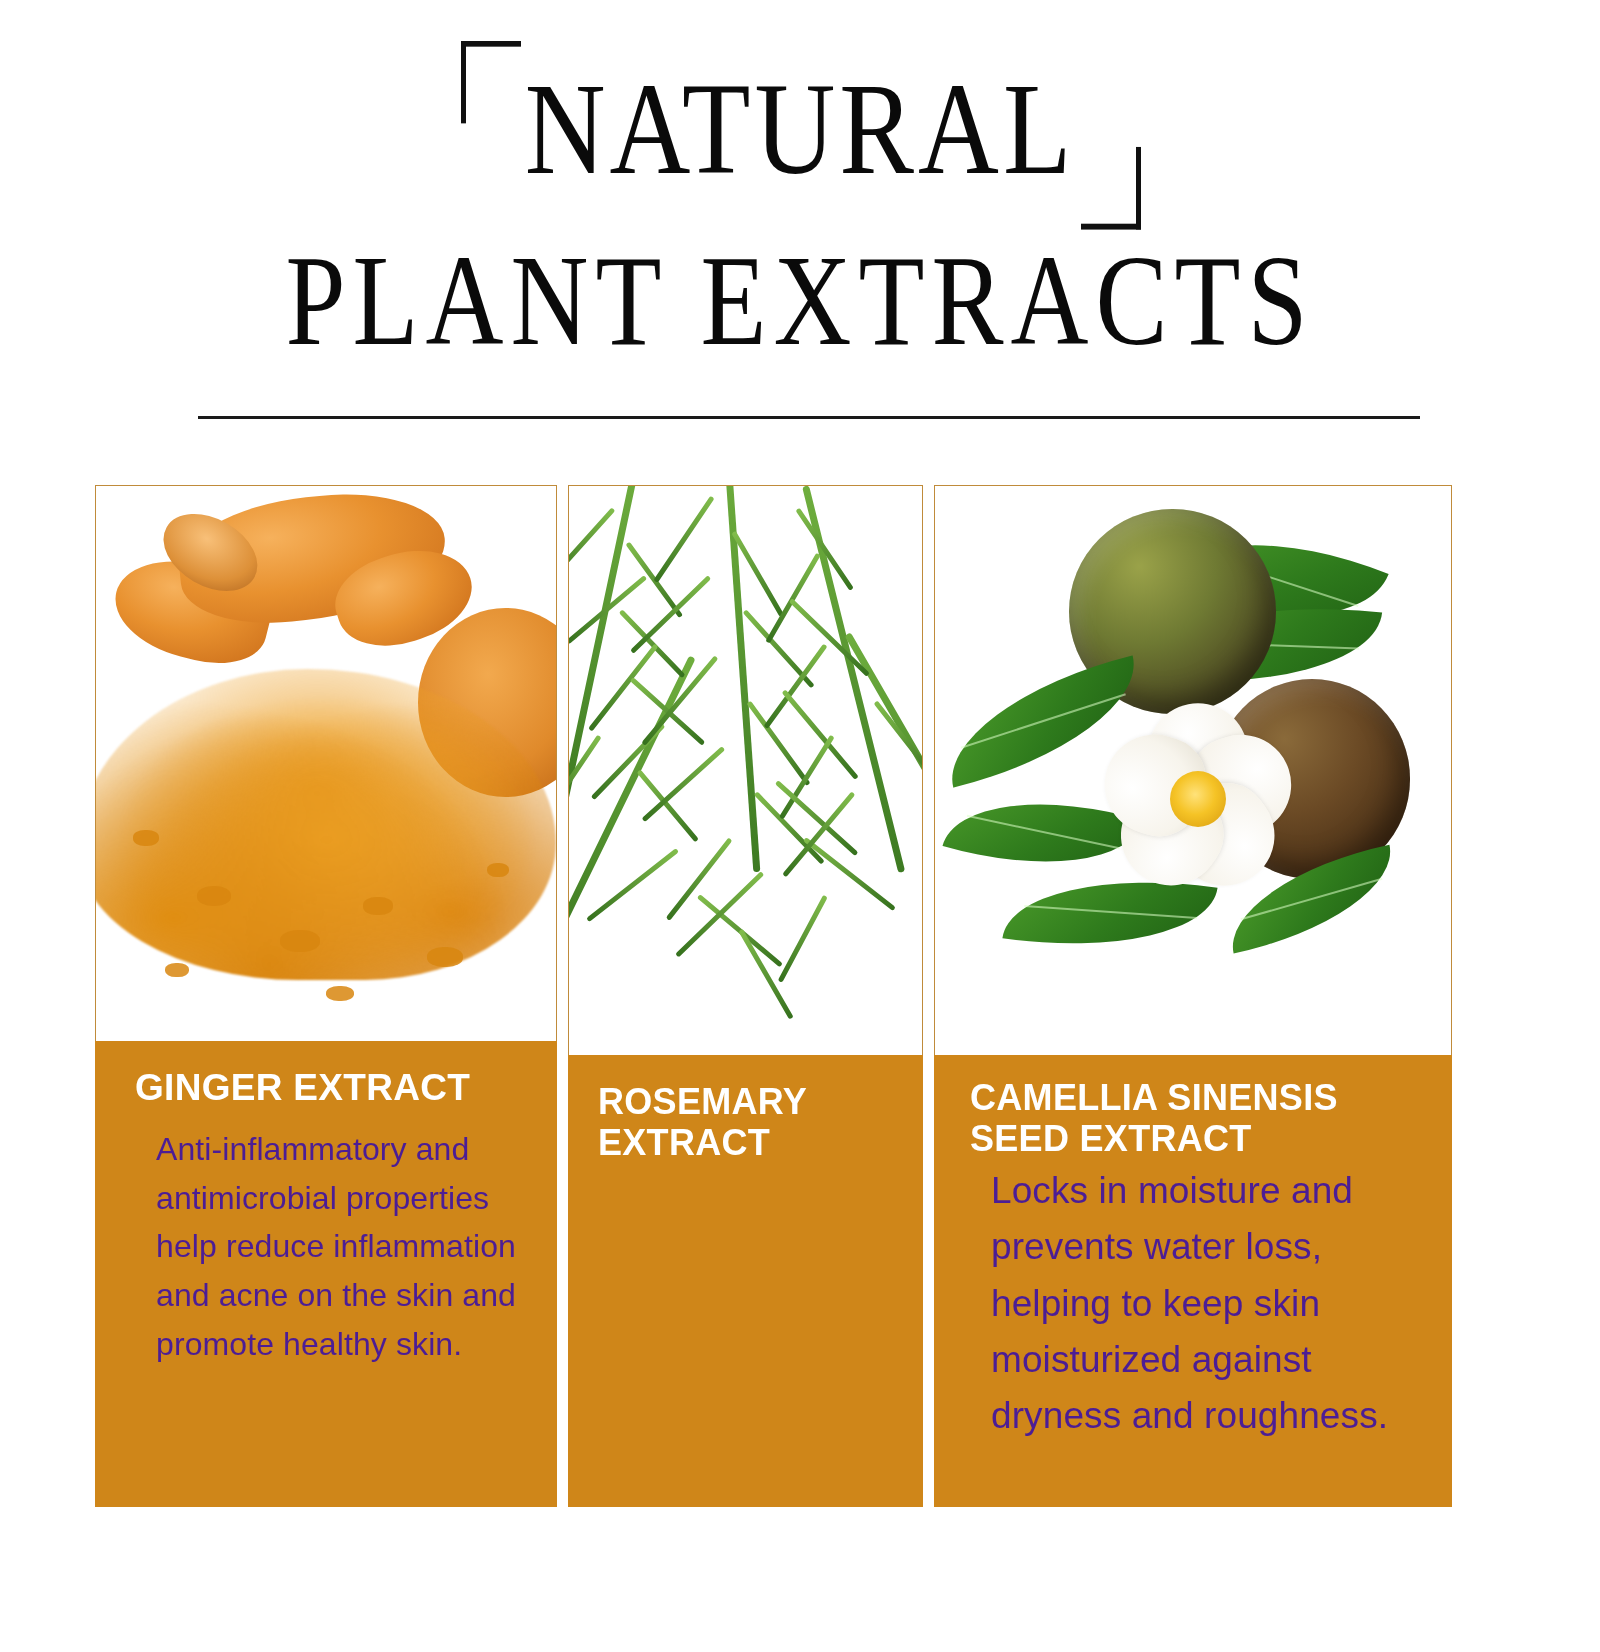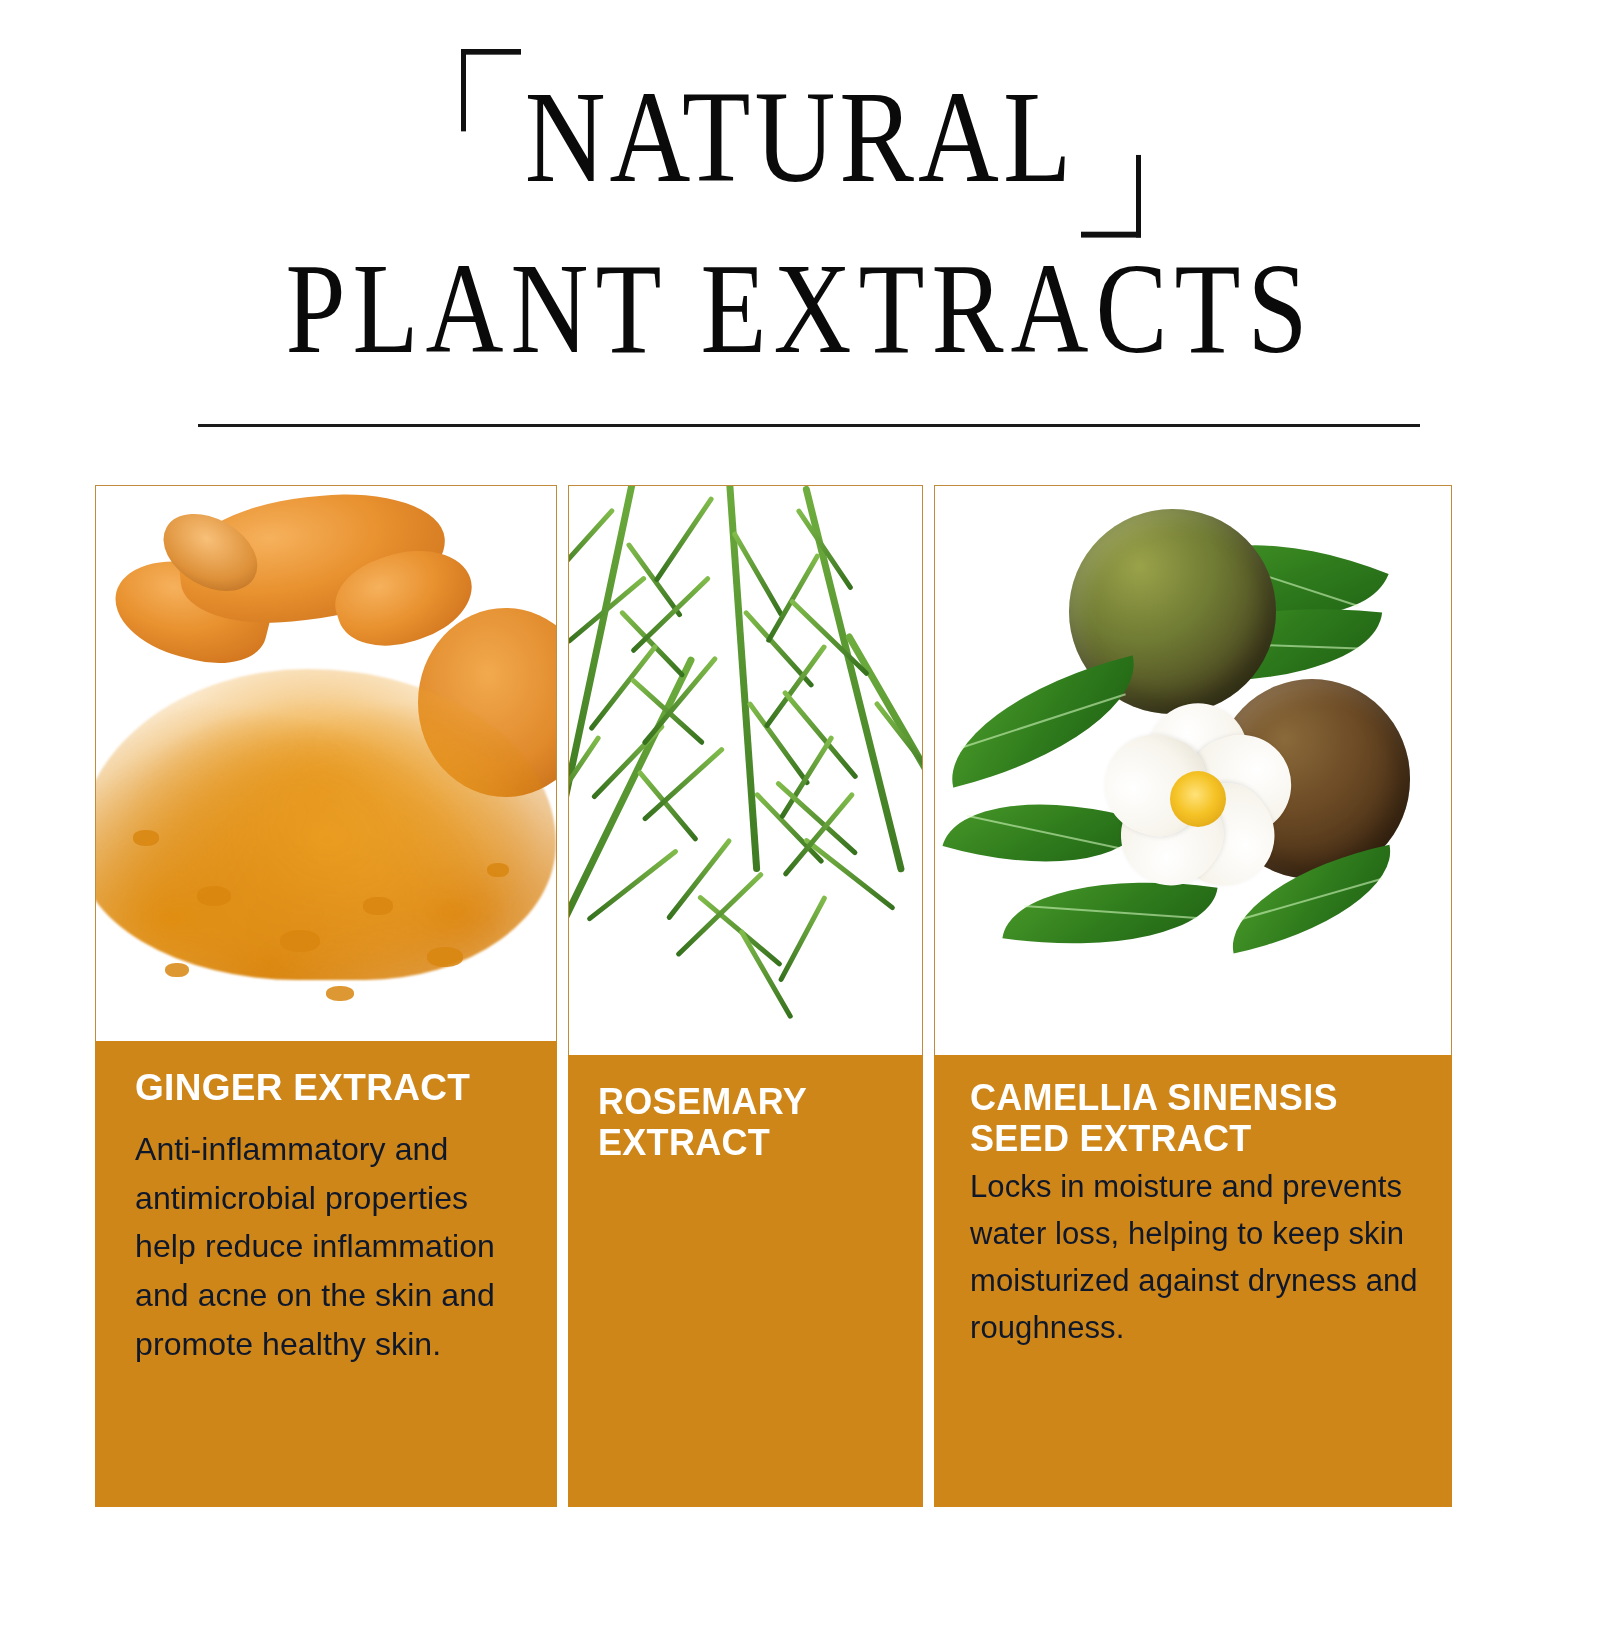--- a/index.html
+++ b/index.html
@@ -13,21 +13,21 @@
   .page {
     position: relative;
     width: 1600px;
     height: 1652px;
     background: #ffffff;
   }
 
   
   .header {
     position: absolute;
-    left: 0; top: 8px;
+    left: 0; top: 0;
     width: 1600px;
     height: 440px;
   }
   .title-wrap {
     position: absolute;
     left: 0; top: 62px;
     width: 1600px;
     text-align: center;
   }
   .title-line1 {
@@ -126,28 +126,29 @@
     font-size: 37px;
     font-weight: 600;
     line-height: 1.14;
     letter-spacing: 0.3px;
     margin-bottom: 16px;
   }
   .card.c2 .card-title { font-size: 36px; margin-bottom: 22px; }
   .card.c3 .card-title { font-size: 36px; margin-bottom: 4px; }
 
   .card-body {
-    color: #0f172a;
+    color: #4c1d95;
     font-size: 32px;
     font-weight: 400;
     line-height: 1.52;
     letter-spacing: 0.1px;
+    margin-left: 21px;
   }
   .card.c2 .card-body { font-size: 31px; line-height: 1.52; }
-  .card.c3 .card-body { font-size: 31px; line-height: 1.52; }
+  .card.c3 .card-body { font-size: 37px; line-height: 1.52; }
 
   
   .photo { position: absolute; inset: 0; background: #ffffff; }
 
   
   .ginger-root {
     position: absolute;
     border-radius: 50%;
     background: radial-gradient(ellipse at 35% 30%, #f6b15c 0%, #e8912f 45%, #c96b18 100%);
   }

